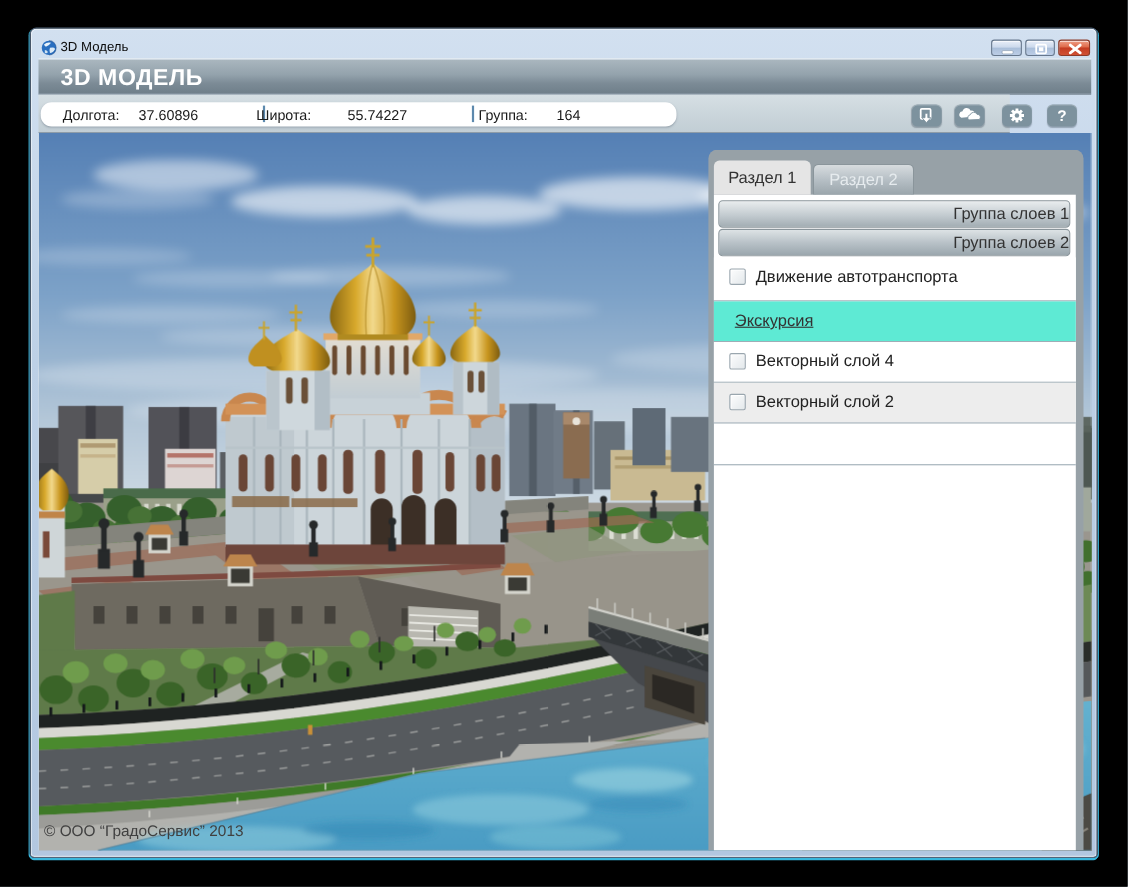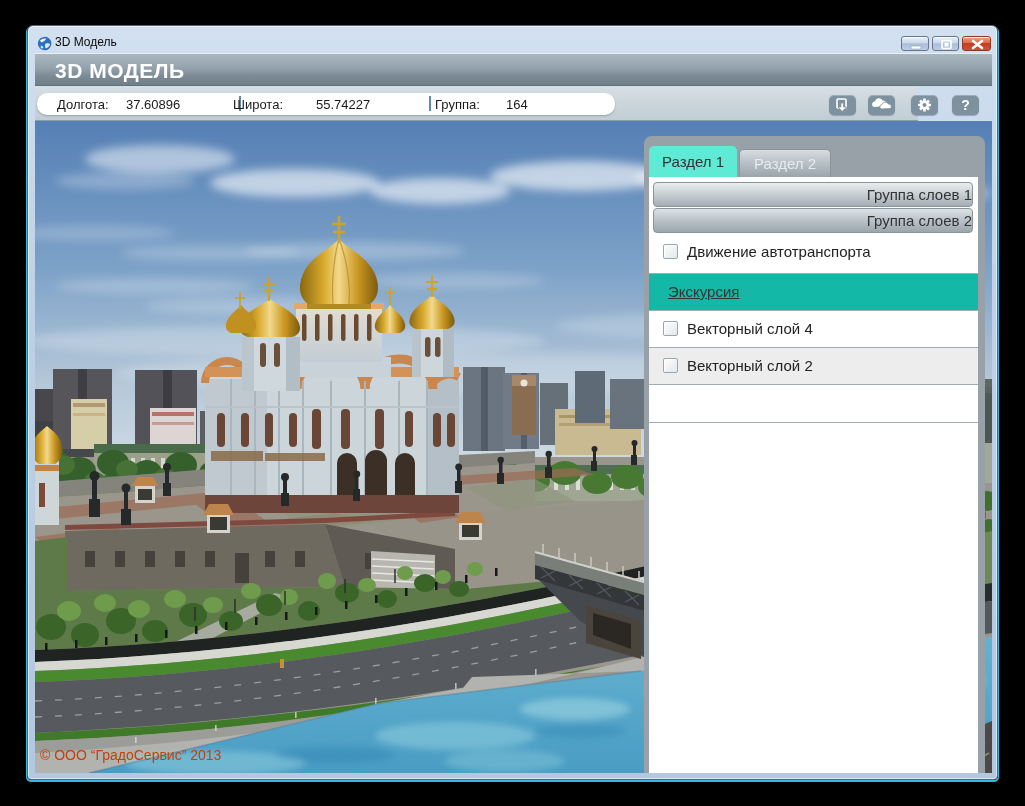--- a/index.html
+++ b/index.html
@@ -30,26 +30,26 @@
   #coords{position:absolute;left:2px;top:7px;width:578px;height:22px;background:#fff;border-radius:10px;
     box-shadow:0 1px 2px rgba(90,105,120,.45);font-size:13px;color:#1a1a1a;}
   #coords span{position:absolute;top:4px;white-space:pre;}
   .sep{position:absolute;top:3px;width:2px;height:15px;background:#5d89ad;}
   .tbtn{position:absolute;top:9px;width:27px;height:20px;border-radius:5px;background:#7d929e;
     box-shadow:inset 0 1px 0 rgba(255,255,255,.25), 0 1px 1px rgba(70,85,100,.4);}
   .tbtn svg{position:absolute;left:0;top:0;}
   
   #scene{position:absolute;left:7px;top:95px;width:957px;height:652px;overflow:hidden;background:#cbd8e2;}
   #sc{filter:blur(0.45px);}
-  #copyright{position:absolute;left:5px;top:626px;color:#c2410c;font-size:14px;z-index:5;}
+  #copyright{position:absolute;left:5px;top:626px;color:#404040;font-size:14px;z-index:5;}
   
   #panel{position:absolute;left:616px;top:110px;width:341px;height:637px;background:#97a1a7;border-radius:8px 8px 0 0;}
   #panel .white{position:absolute;left:5px;top:41px;width:329px;height:596px;background:#fff;}
   .tab{position:absolute;font-size:15px;color:#333;}
-  #tab1{left:5px;top:10px;width:88px;height:31px;background:#5eead4;border-radius:5px 5px 0 0;z-index:2;}
+  #tab1{left:5px;top:10px;width:88px;height:31px;background:#e5e5e5;border-radius:5px 5px 0 0;z-index:2;}
   #tab1 span{display:block;text-align:center;margin-top:7px;}
   #tab2{left:95px;top:13px;width:92px;height:28px;background:linear-gradient(180deg,#d7dcdf 0%,#b6bfc5 50%,#9aa5ab 100%);
     border:1px solid #8a959b;border-bottom:none;border-radius:5px 5px 0 0;color:#e6ebee;}
   #tab2 span{display:block;text-align:center;margin-top:5px;}
   .accbtn{position:absolute;left:9px;width:320px;height:25px;border:1px solid #8a959b;border-radius:4px;
     background:linear-gradient(180deg,#e9edee 0%,#c3cbd0 55%,#a3aeb4 100%);
     font-size:15px;color:#333;text-align:right;line-height:24px;}
   #acc1{top:46px;}
   #acc2{top:72px;background:linear-gradient(180deg,#dde3e5 0%,#b9c2c8 50%,#9aa6ad 100%);}
   .prow{position:absolute;left:5px;width:329px;font-size:15px;color:#222;}
@@ -651,21 +651,21 @@
     <div class="tab" id="tab2">
         <span>Раздел 2</span>
       </div>
     <div class="accbtn" id="acc1">Группа слоев 1</div>
     <div class="accbtn" id="acc2">Группа слоев 2</div>
     <div class="prow" style="top:98px;height:39px;background:#fff">
         <div class="cb"></div>
         <div class="lbl">Движение автотранспорта</div>
       </div>
     <div class="sepline" style="top:137px"></div>
-    <div class="prow" style="top:138px;height:36px;background:#14b8a6">
+    <div class="prow" style="top:138px;height:36px;background:#5eead4">
         <div class="lbl" style="left:19px;text-decoration:underline;color:#333">Экскурсия</div>
       </div>
     <div class="sepline" style="top:174px"></div>
     <div class="prow" style="top:175px;height:36px;background:#fff">
         <div class="cb"></div>
         <div class="lbl">Векторный слой 4</div>
       </div>
     <div class="sepline" style="top:211px"></div>
     <div class="prow" style="top:212px;height:36px;background:#ededed">
         <div class="cb"></div>

